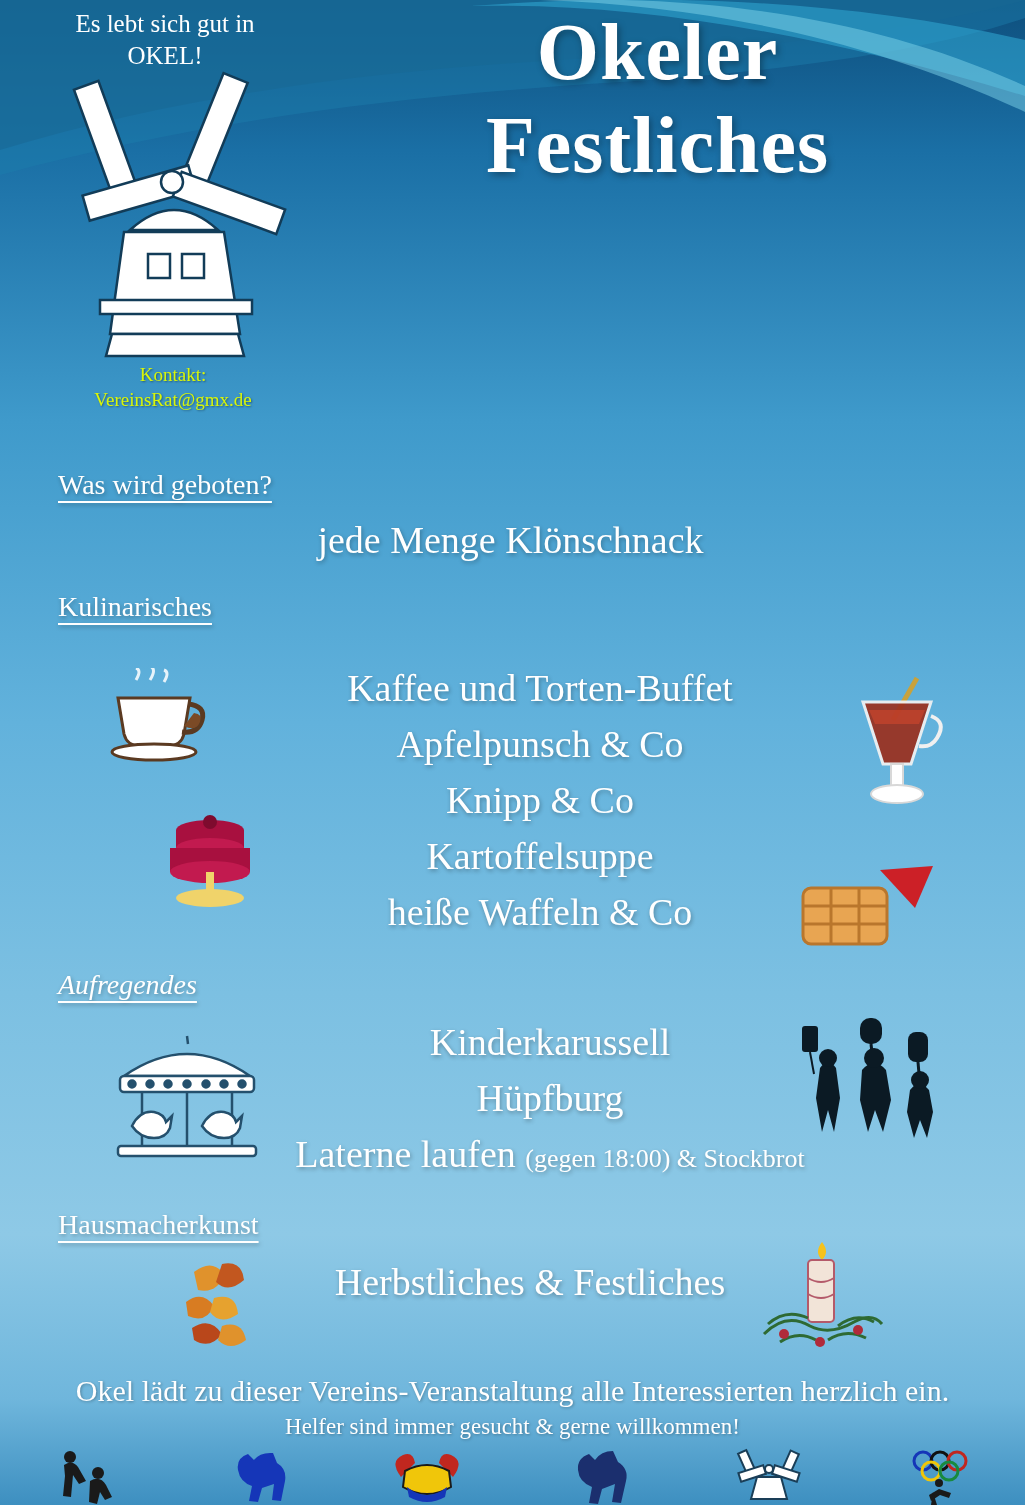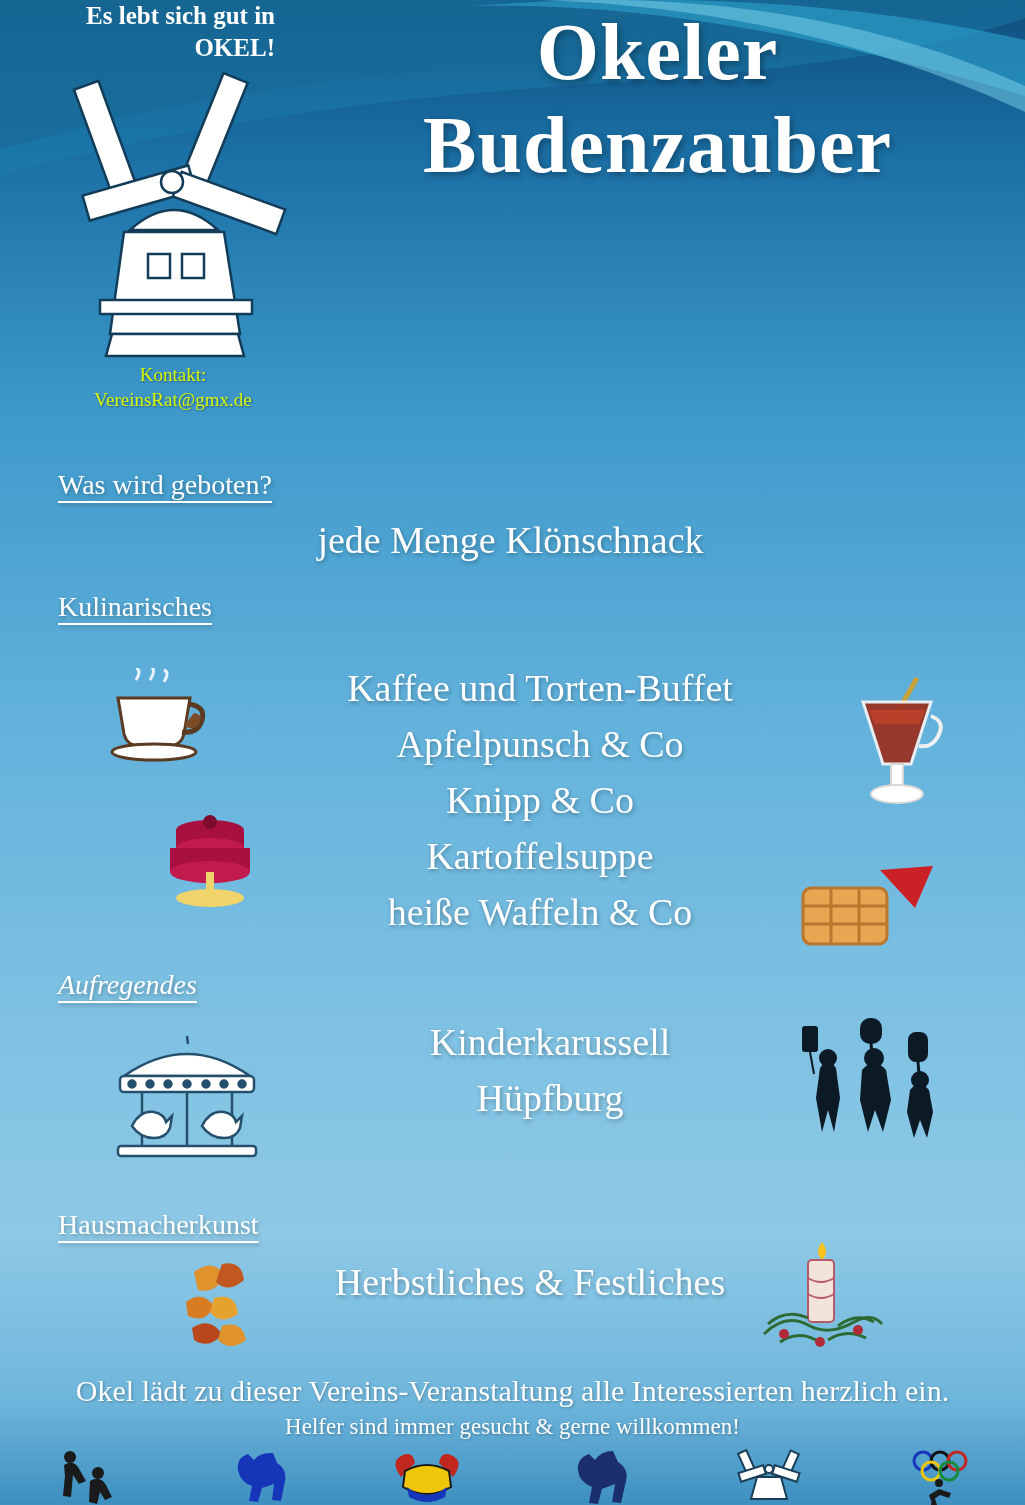--- a/index.html
+++ b/index.html
@@ -53,28 +53,27 @@
   .title-line2 {
     font-size: 80px;
     font-weight: bold;
     line-height: 95px;
     letter-spacing: 1px;
     text-shadow: 2px 3px 7px rgba(0,0,0,0.35);
   }
   
   .slogan {
     position: absolute;
-    top: 0;
+    top: 8px;
     left: 55px;
     width: 220px;
-    text-align: right;
+    text-align: center;
     color: #ffffff;
     font-size: 25px;
     line-height: 32px;
-    font-weight: bold;
   }
   
   .windmill {
     position: absolute;
     top: 62px;
     left: 62px;
     width: 245px;
     height: 300px;
   }
   .kontakt {
@@ -254,21 +253,21 @@
     </svg>
   </div>
 
   <div class="kontakt">
     <div>Kontakt:</div>
     <div>VereinsRat@gmx.de</div>
   </div>
 
   <div class="title-block">
     <div class="title-line1">Okeler</div>
-    <div class="title-line2">Budenzauber</div>
+    <div class="title-line2">Festliches</div>
   </div>
 
 
   <div class="heading h-geboten">Was wird geboten?</div>
   <div class="geboten-list">
     <div class="body-line">jede Menge Klönschnack</div>
   </div>
 
   <div class="heading h-kulinarisch">Kulinarisches</div>
   <div class="kulinarisch-list">
@@ -276,20 +275,24 @@
     <div class="body-line">Apfelpunsch &amp; Co</div>
     <div class="body-line">Knipp &amp; Co</div>
     <div class="body-line">Kartoffelsuppe</div>
     <div class="body-line">heiße Waffeln &amp; Co</div>
   </div>
 
   <div class="heading h-aufregendes">Aufregendes</div>
   <div class="aufregendes-list">
     <div class="body-line">Kinderkarussell</div>
     <div class="body-line">Hüpfburg</div>
+    <div class="body-line">
+      <span>Laterne laufen</span>
+      <span class="small-note">(gegen 18:00) &amp; Stockbrot</span>
+    </div>
   </div>
 
   <div class="heading h-hausmacher">Hausmacherkunst</div>
   <div class="hausmacher-list">
     <div class="body-line">Herbstliches &amp; Festliches</div>
   </div>
 
   <div class="ill ill-coffee">
     <svg width="115" height="95" viewBox="0 0 115 95" xmlns="http://www.w3.org/2000/svg">
       <path d="M38,12 q6,-10 0,-12 M52,12 q7,-11 0,-14 M66,14 q6,-10 0,-12" stroke="#ffffff" stroke-width="3" fill="none" opacity="0.85"></path>

